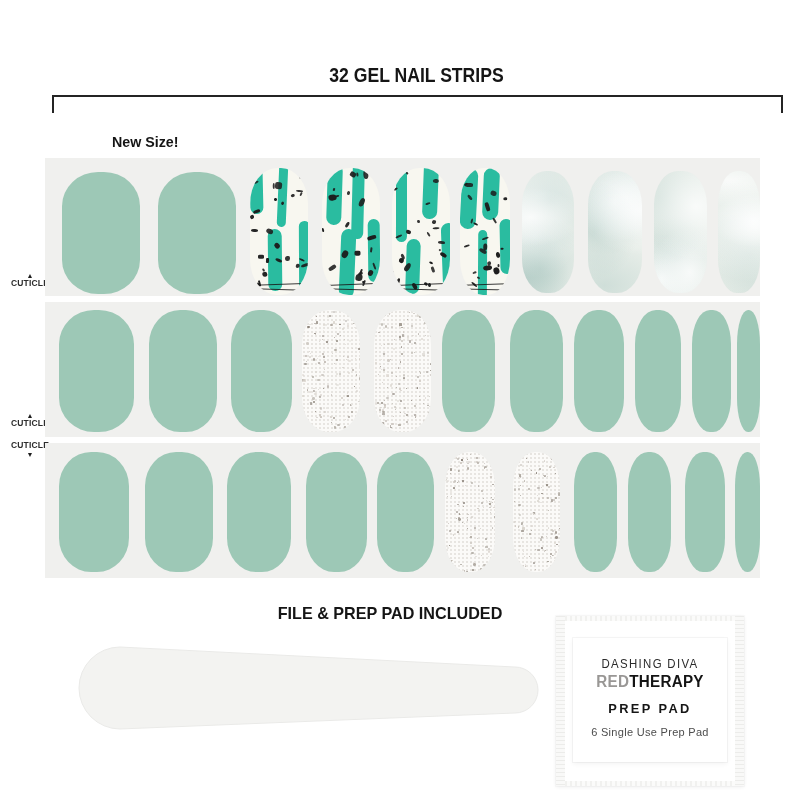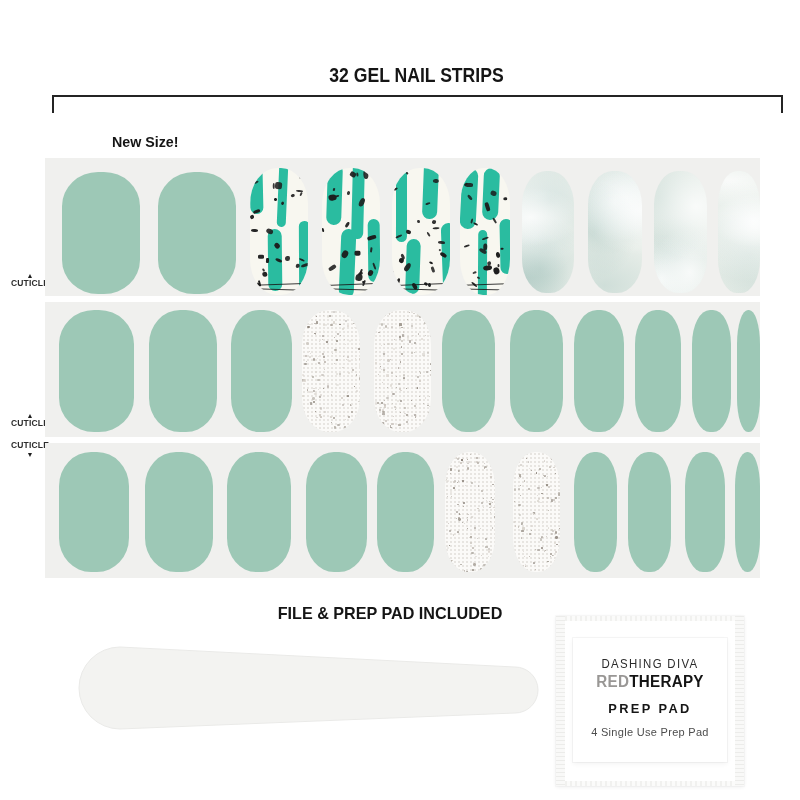--- a/index.html
+++ b/index.html
@@ -761,18 +761,18 @@
   <div class="packet">
     <div class="crimp-l"></div>
     <div class="crimp-r"></div>
     <div class="crimp-t"></div>
     <div class="crimp-b"></div>
     <div class="pad-inner">
       <div class="pad-text">
         <div class="brand">DASHING DIVA</div>
         <div class="redtherapy"><span class="red">RED</span><span class="therapy">THERAPY</span></div>
         <div class="prep">PREP PAD</div>
-        <div class="single">4 Single Use Prep Pad</div>
+        <div class="single">6 Single Use Prep Pad</div>
       </div>
     </div>
   </div>
 
 </div>
 
 </body></html>

